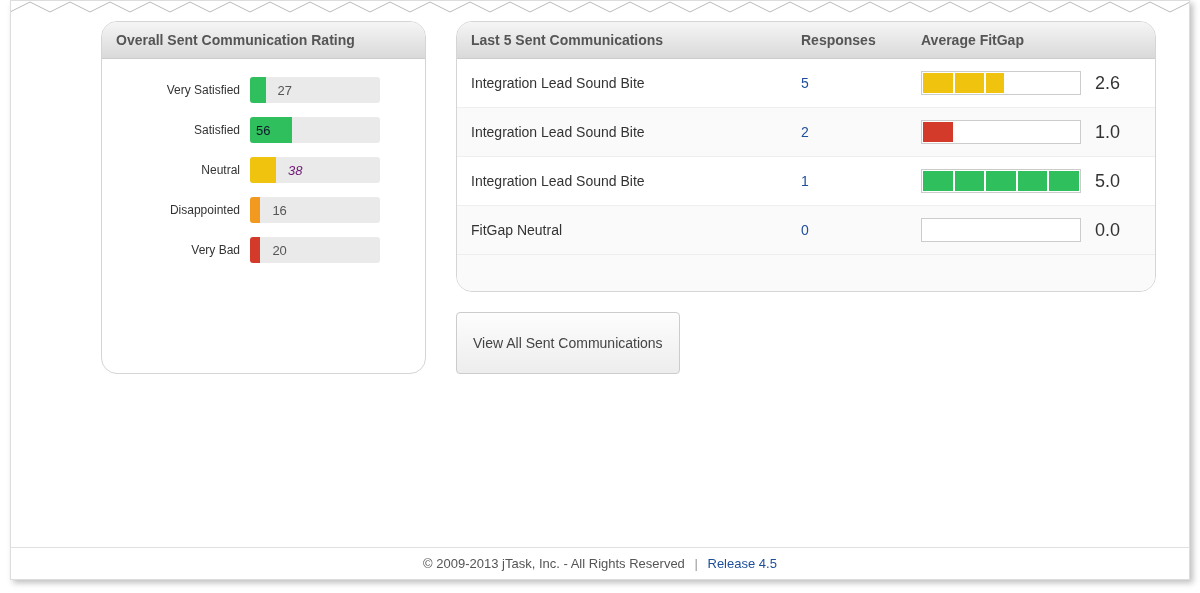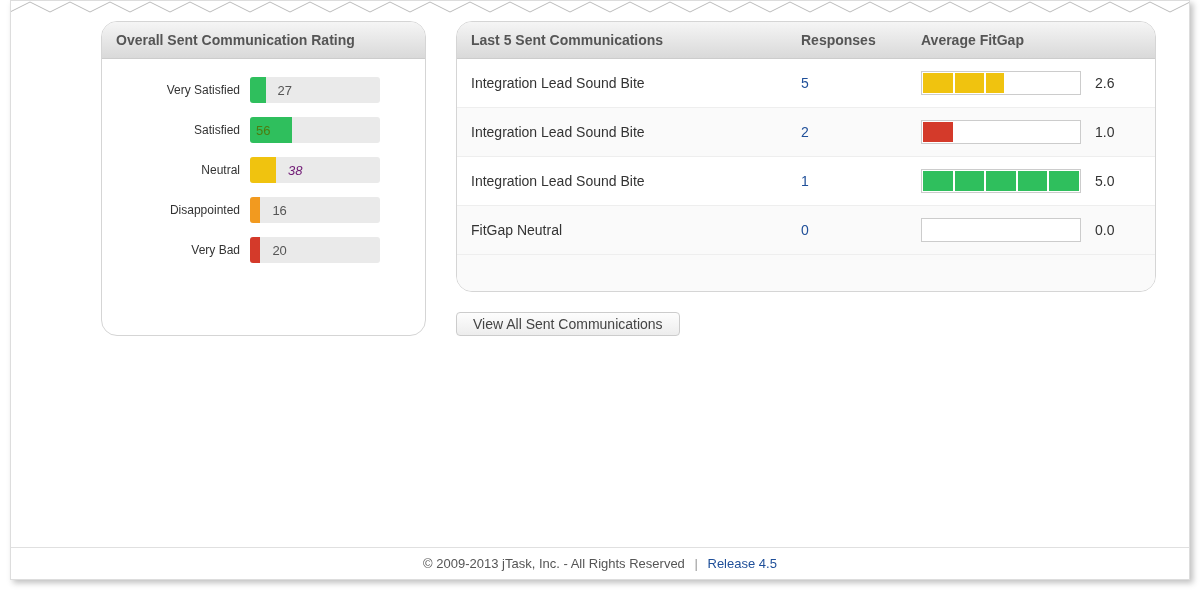--- a/index.html
+++ b/index.html
@@ -103,26 +103,26 @@
     height: 24px;
     border: 1px solid #ccc;
     background: #fff;
     padding: 1px;
   }
   .seg {
     flex: 1;
     height: 100%;
     background: #fff;
   }
-  .rating-num { font-size: 14px; color: #333; width: 40px; }
+  .rating-num { font-size: 18px; color: #333; width: 40px; }
 
   .btn {
     display: inline-block;
     margin: 20px 0 0 0;
-    padding: 3px 16px;
+    padding: 22px 16px;
     font-size: 14px;
     color: #444;
     background: linear-gradient(#fdfdfd, #ededed);
     border: 1px solid #ccc;
     border-radius: 4px;
     cursor: pointer;
   }
 
   .footer {
     position: absolute;
@@ -165,21 +165,21 @@
           <div class="rating-label">Very Satisfied</div>
           <div class="bar-track">
             <div class="bar-fill" style="width: 12%; background: rgb(47, 191, 93);"></div>
             <div class="bar-value" style="left: calc(12% + 12px); color: rgb(85, 85, 85);">27</div>
           </div>
         </div>
         <div class="rating-row">
           <div class="rating-label">Satisfied</div>
           <div class="bar-track">
             <div class="bar-fill" style="width: 32%; background: rgb(47, 191, 93);"></div>
-            <div class="bar-value" style="left: 6px; color: #4d7c0f;">56</div>
+            <div class="bar-value" style="left: 6px; color: #0f172a;">56</div>
           </div>
         </div>
         <div class="rating-row">
           <div class="rating-label">Neutral</div>
           <div class="bar-track">
             <div class="bar-fill" style="width: 20%; background: rgb(240, 195, 15);"></div>
             <div class="bar-value" style="left: calc(20% + 12px); color: #701a75; font-style: italic;">38</div>
           </div>
         </div>
         <div class="rating-row">

